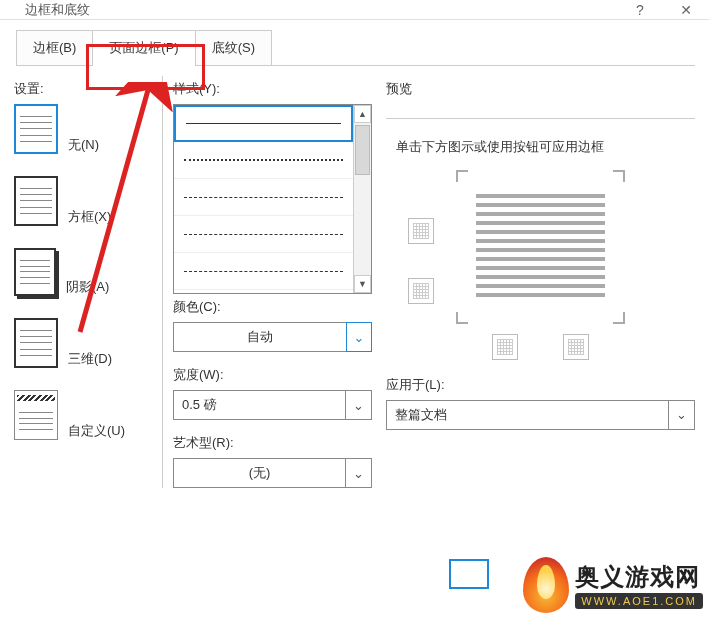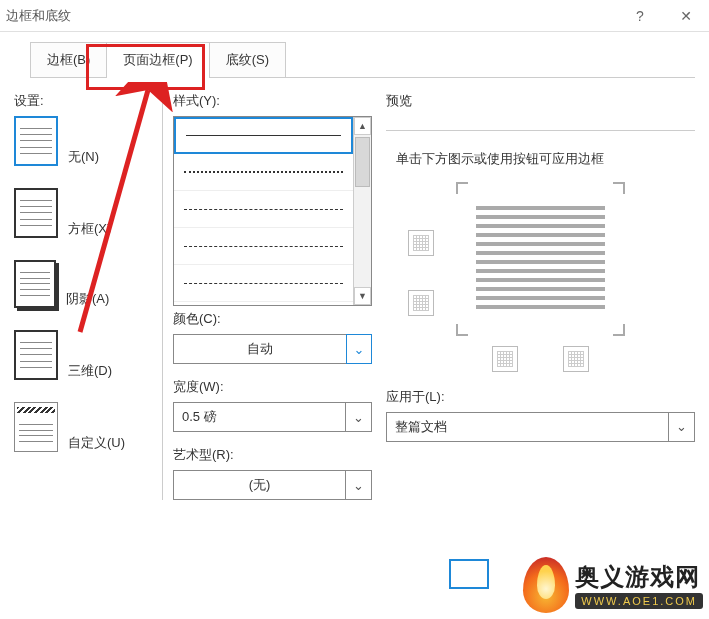--- a/index.html
+++ b/index.html
@@ -8,42 +8,42 @@
     font-family: "Microsoft YaHei", "SimSun", sans-serif;
     font-size: 13px;
     background: #fff;
     color: #333;
     width: 709px;
     height: 619px;
     overflow: hidden;
     position: relative;
   }
   .titlebar {
-    height: 32px;
+    height: 20px;
     background: #fff;
     border-bottom: 1px solid #e0e0e0;
     display: flex;
     align-items: center;
-    padding-left: 6px;
+    padding-left: 25px;
     color: #555;
   }
   .titlebar .spacer { flex: 1; }
   .titlebar .btn {
     width: 46px;
     height: 32px;
     display: flex;
     align-items: center;
     justify-content: center;
     color: #666;
     font-size: 14px;
   }
   .tabs {
     display: flex;
     border-bottom: 1px solid #ccc;
-    margin: 10px 14px 0 30px;
+    margin: 10px 14px 0 16px;
     position: relative;
   }
   .tab {
     padding: 8px 16px;
     border: 1px solid #ccc;
     border-bottom: none;
     background: #fcfcfc;
     margin-right: -1px;
     position: relative;
   }

